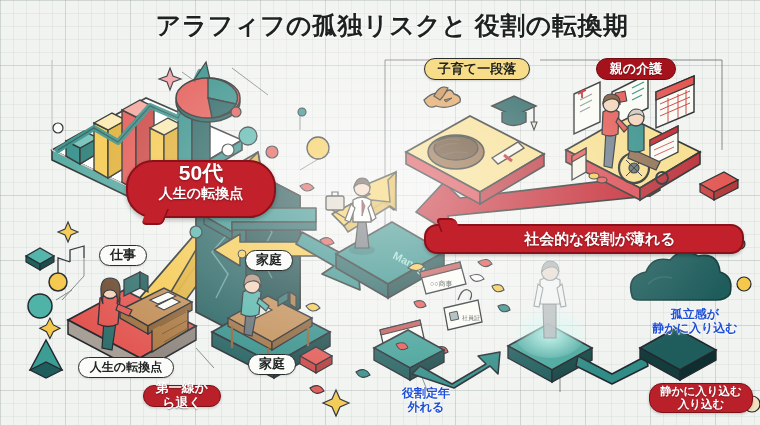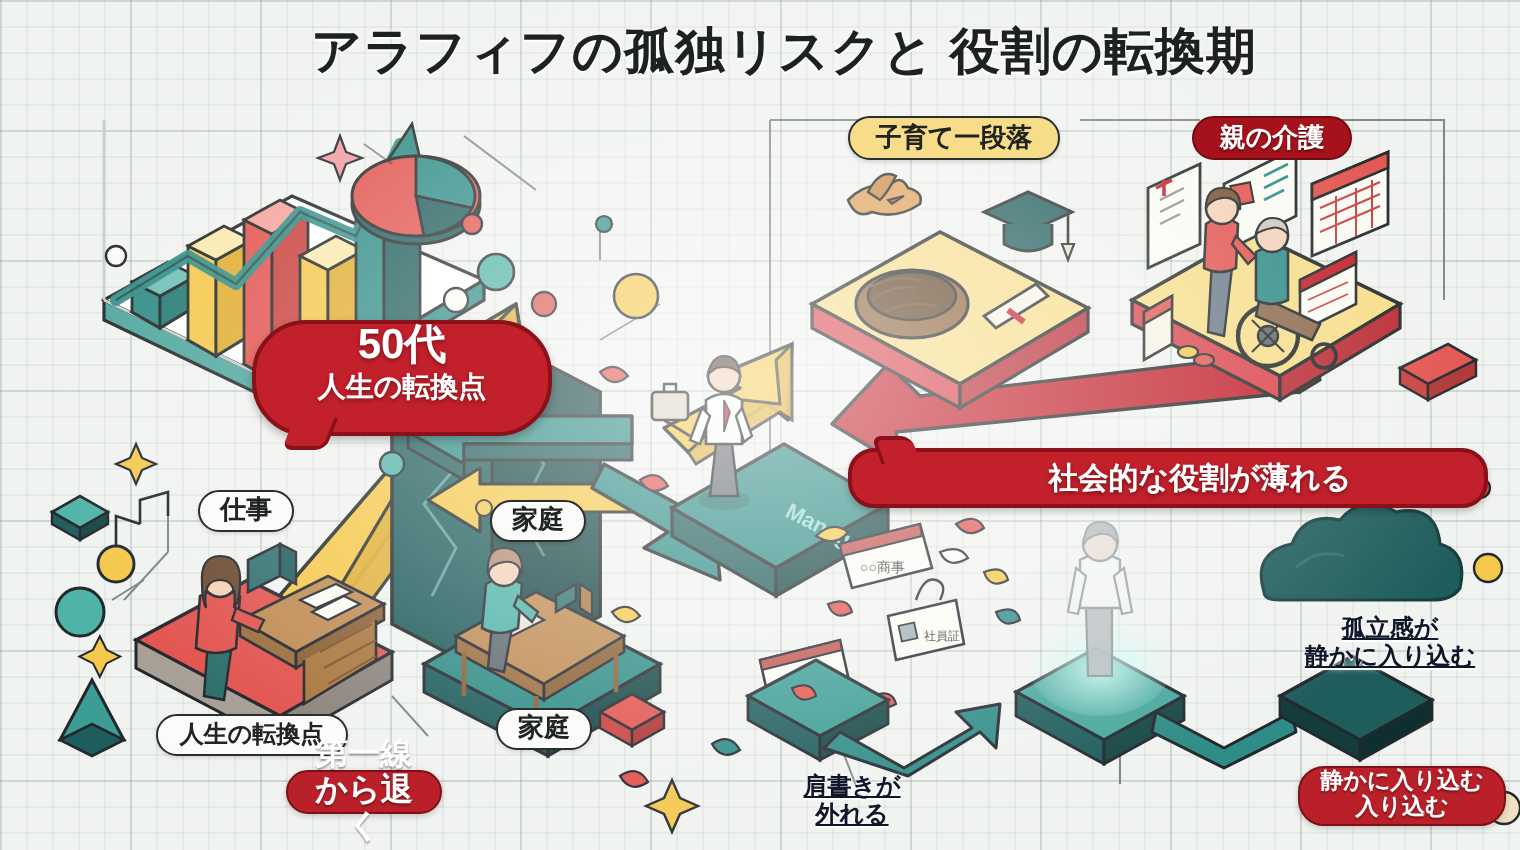--- a/index.html
+++ b/index.html
@@ -57,24 +57,23 @@
     color:#fff;font-weight:bold;padding:2px 10px;
     text-shadow:0 1px 1px rgba(0,0,0,.35);
     box-shadow:0 1px 3px rgba(0,0,0,.2);
   }
   .pill-red-dark{
     background:#a6121c;border:1.8px solid #6d0d14;border-radius:13px;
     color:#fff;font-weight:bold;padding:2px 10px;
     text-shadow:0 1px 1px rgba(0,0,0,.4);
   }
   .plain-text{
-    position:absolute;text-align:center;font-weight:bold;color:#0f172a;
+    position:absolute;text-align:center;font-weight:bold;color:#1d4ed8;
     line-height:1.2;white-space:pre-line;
     text-shadow:0 1px 0 rgba(255,255,255,.95),0 0 3px rgba(255,255,255,.9);
-    text-decoration:underline;
   }
   
   #callout-50{
     position:absolute;left:126px;top:160px;width:146px;height:54px;
     background:#c2202b;border:2px solid #8a1119;border-radius:27px;
     box-shadow:0 2px 4px rgba(0,0,0,.25);
     display:flex;flex-direction:column;align-items:center;justify-content:flex-start;
     color:#fff;
   }
   #callout-50 .l1{font-size:21px;font-weight:bold;line-height:1;text-shadow:0 1px 2px rgba(0,0,0,.35);}
@@ -517,23 +516,23 @@
   <div class="pill pill-yellow" style="left:424px;top:58px;width:106px;height:22px;font-size:13px;">子育て一段落</div>
 
   <div class="pill pill-white" style="left:99px;top:245px;width:48px;height:21px;font-size:13px;">仕事</div>
 
   <div class="pill pill-white" style="left:245px;top:250px;width:48px;height:21px;font-size:13px;">家庭</div>
 
   <div class="pill pill-white" style="left:248px;top:354px;width:48px;height:21px;font-size:13px;">家庭</div>
 
   <div class="pill pill-white" style="left:78px;top:357px;width:96px;height:21px;font-size:12px;">人生の転換点</div>
 
-  <div class="pill pill-red" style="left:143px;top:385px;width:78px;height:22px;font-size:16px;border-radius:11px;">第一線から退く</div>
-
-  <div class="plain-text" style="left:380px;top:386px;width:92px;font-size:12px;">肩書きが
+  <div class="pill pill-red" style="left:143px;top:385px;width:78px;height:22px;font-size:13px;border-radius:11px;">第一線から退く</div>
+
+  <div class="plain-text" style="left:380px;top:386px;width:92px;font-size:12px;">役割定年
 外れる</div>
 
 
   <div class="plain-text" style="left:640px;top:307px;width:110px;font-size:12px;">孤立感が
 静かに入り込む</div>
 
   <div class="pill pill-red" style="left:649px;top:383px;width:104px;height:30px;font-size:11.5px;">静かに入り込む
 入り込む</div>
 </div>
 

